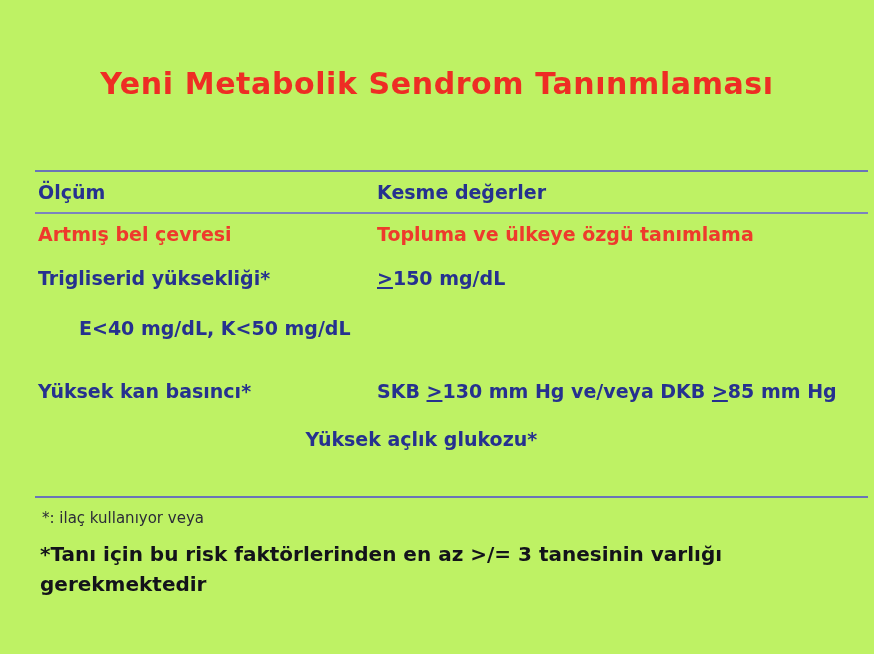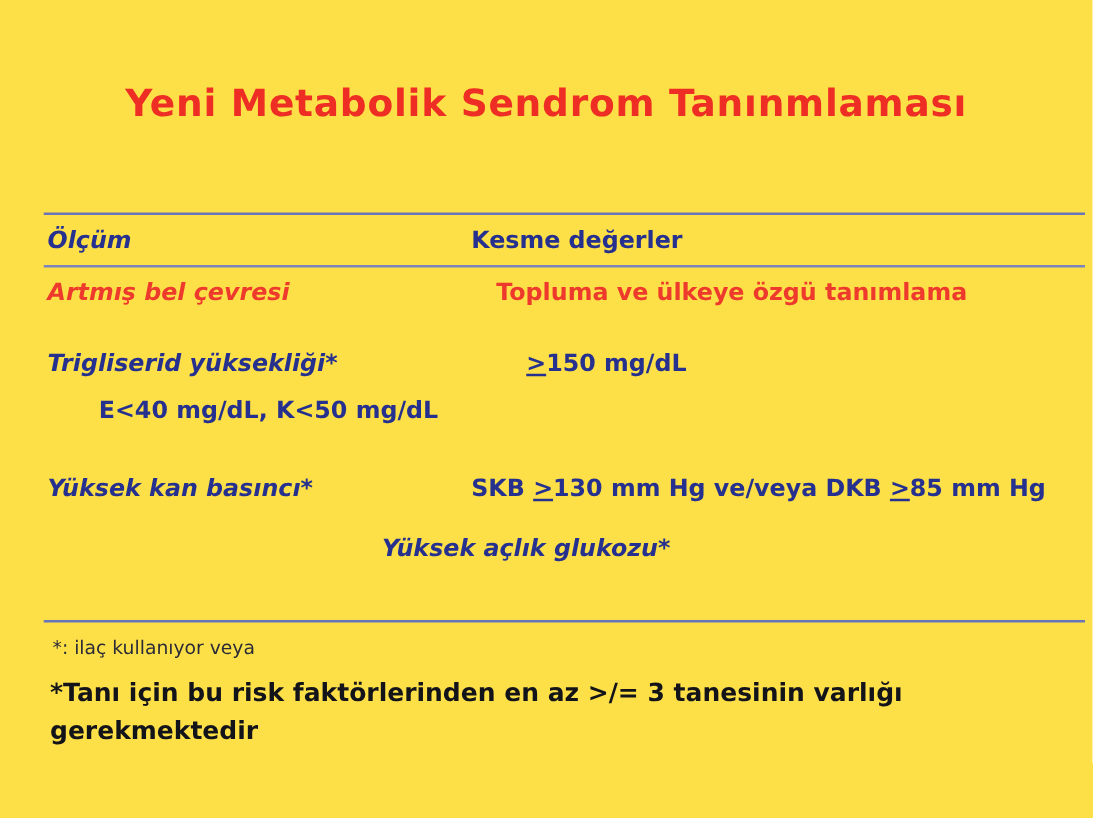--- a/index.html
+++ b/index.html
@@ -11,21 +11,21 @@
     width: 874px;
     height: 654px;
     position: relative;
     font-family: "DejaVu Sans", sans-serif;
     overflow: hidden;
   }
 
   .slide {
     position: absolute;
     inset: 0;
-    background: #fde047;
+    background: #bef264;
     padding-left: 16px;
   }
 
   
   .title {
     position: absolute;
     left: 0;
     top: 66px;
     width: 874px;
     text-align: center;
@@ -61,37 +61,36 @@
     font-weight: bold;
     font-size: 19px;
     font-family: "DejaVu Sans", sans-serif;
     white-space: nowrap;
   }
   .row .c1 {
     width: 298px;
     flex: 0 0 298px;
     padding-left: 3px;
     box-sizing: border-box;
-    font-style: italic;
   }
   .row .c2 {
     flex: 1 1 auto;
     margin-left: 44px;
   }
 
   .row.header {
     height: 40px;
     align-items: center;
   }
   .row.red {
     color: #ee3a2c;
   }
 
-  .r-measure  { height: 40px; align-items: center; gap: 20px; }
-  .r-tri      { height: 48px; align-items: flex-end; gap: 44px; }
+  .r-measure  { height: 40px; align-items: center; }
+  .r-tri      { height: 48px; align-items: center; }
   .r-hdl      { height: 52px; align-items: center; }
   .r-bp       { height: 74px; align-items: center; }
   .r-glu      { height: 68px; align-items: center; flex-direction: column; }
 
   .gte {
     text-decoration: underline;
     text-decoration-thickness: 2px;
     text-underline-offset: 2px;
   }
 

